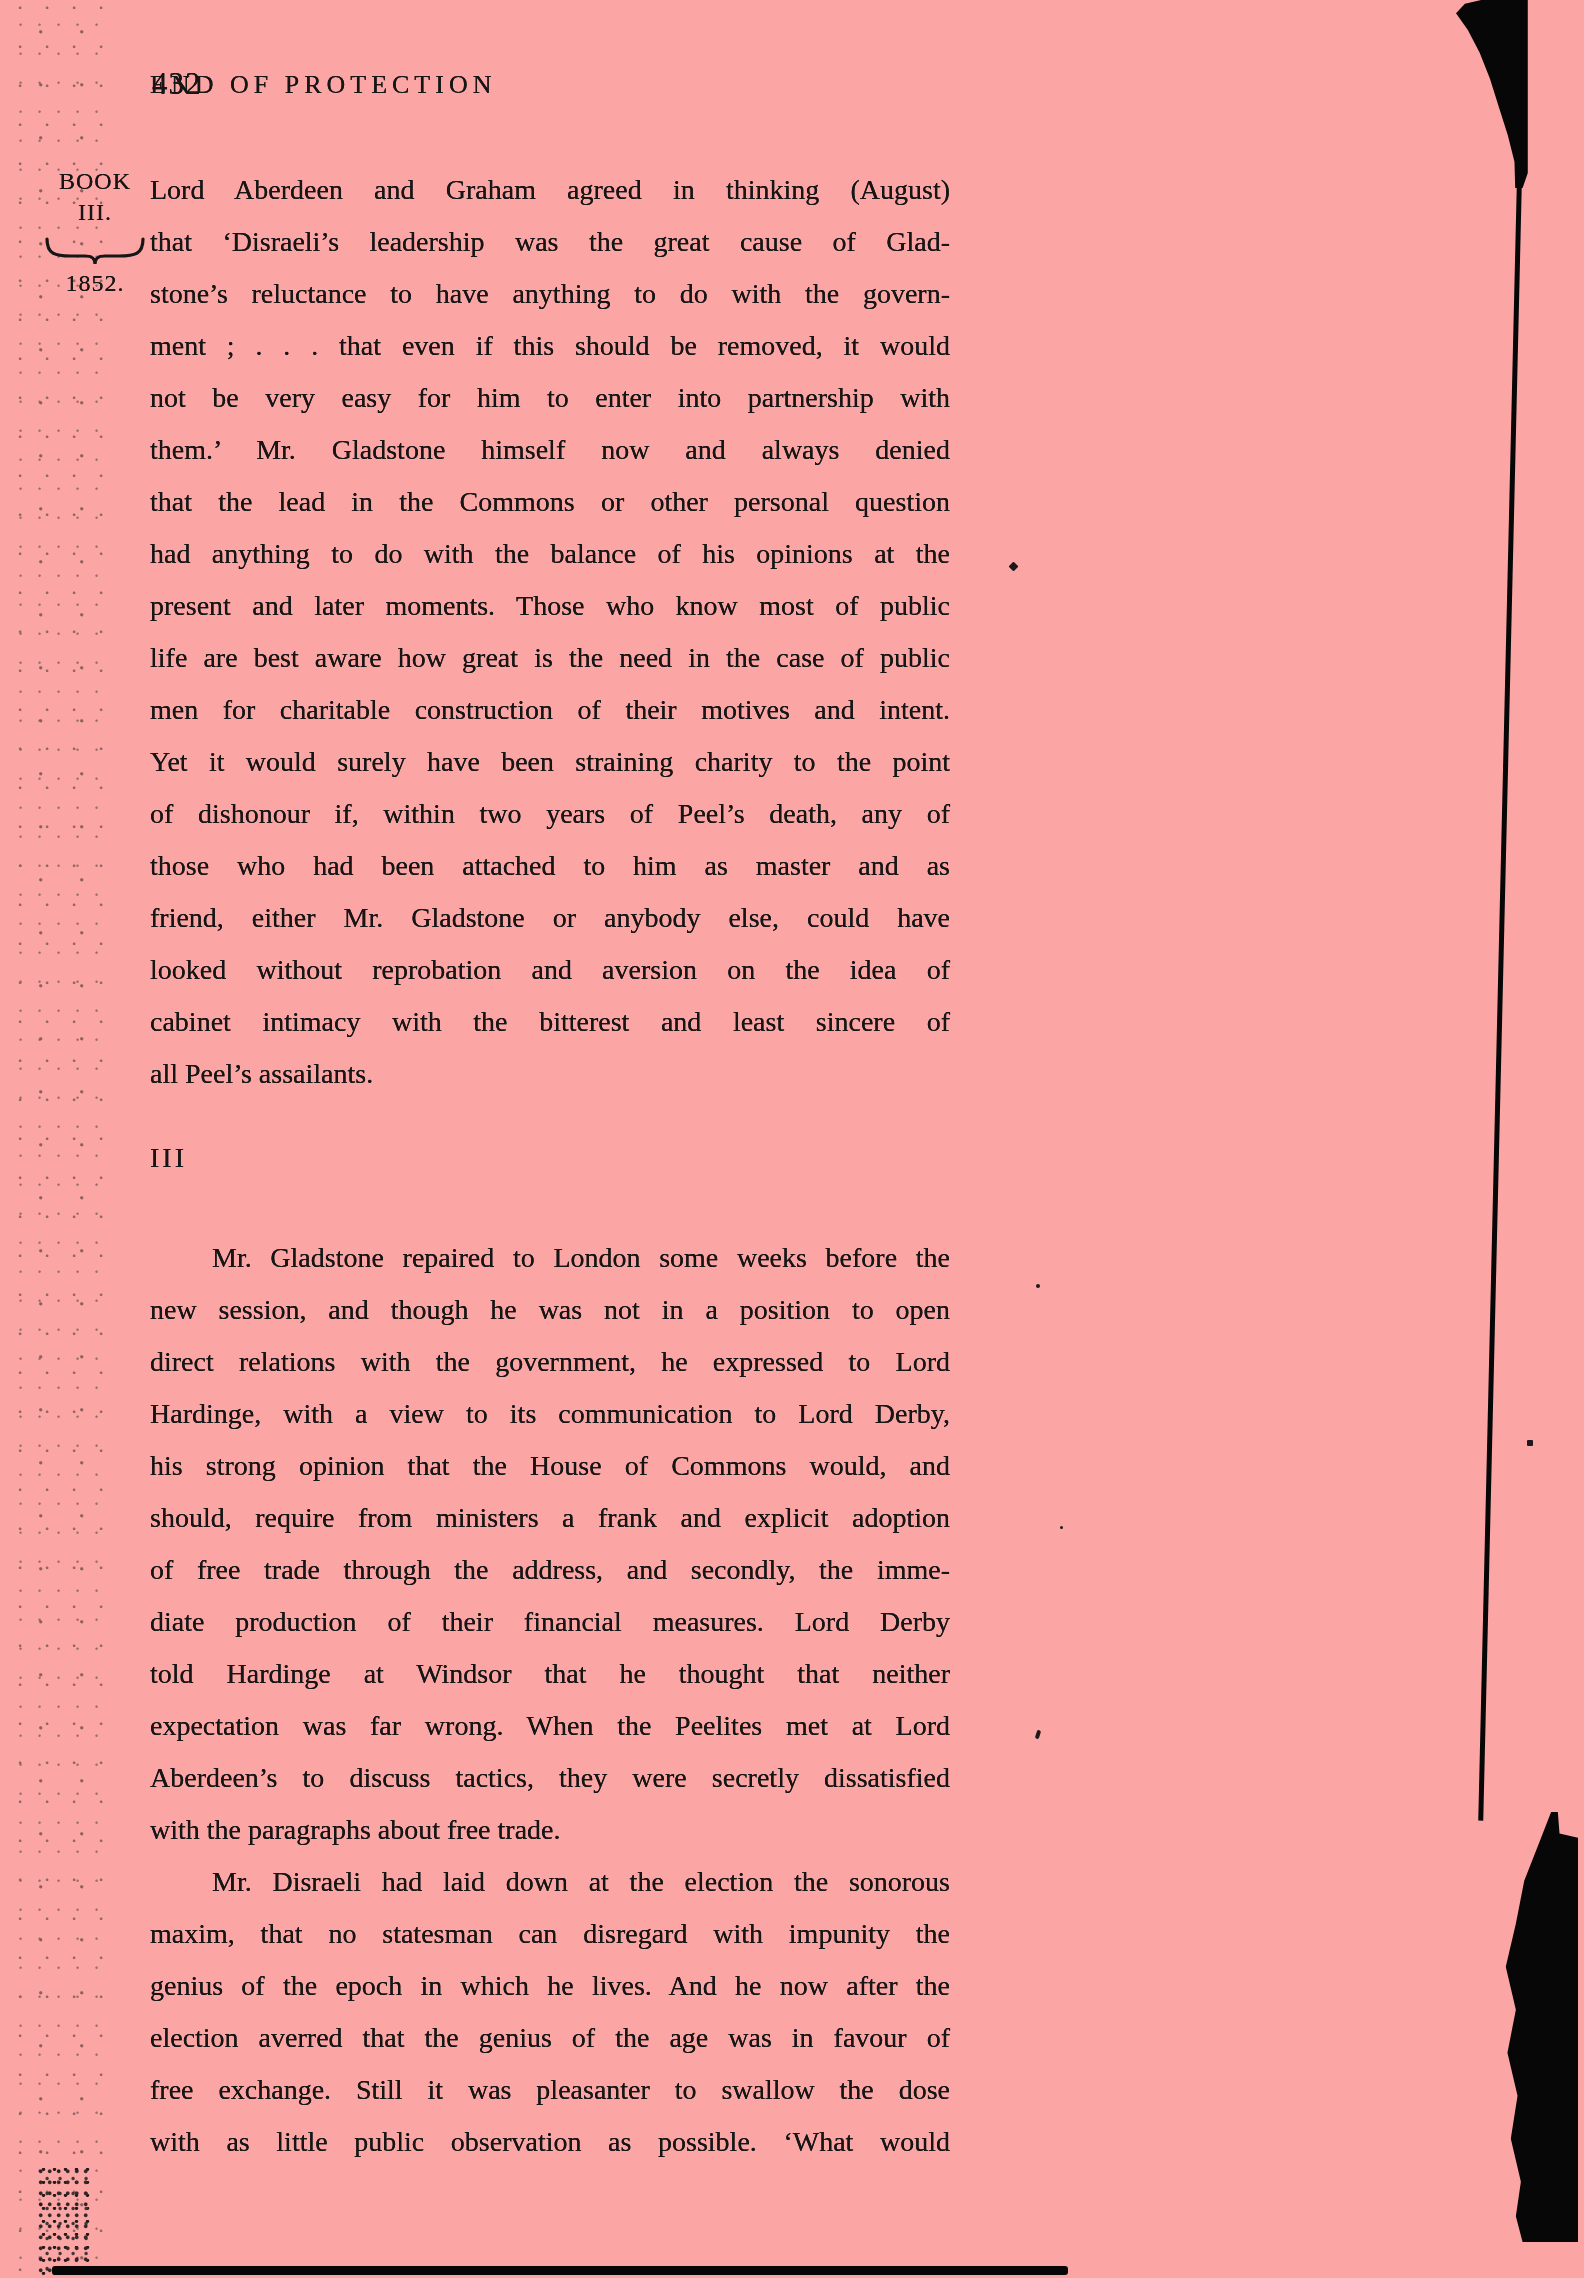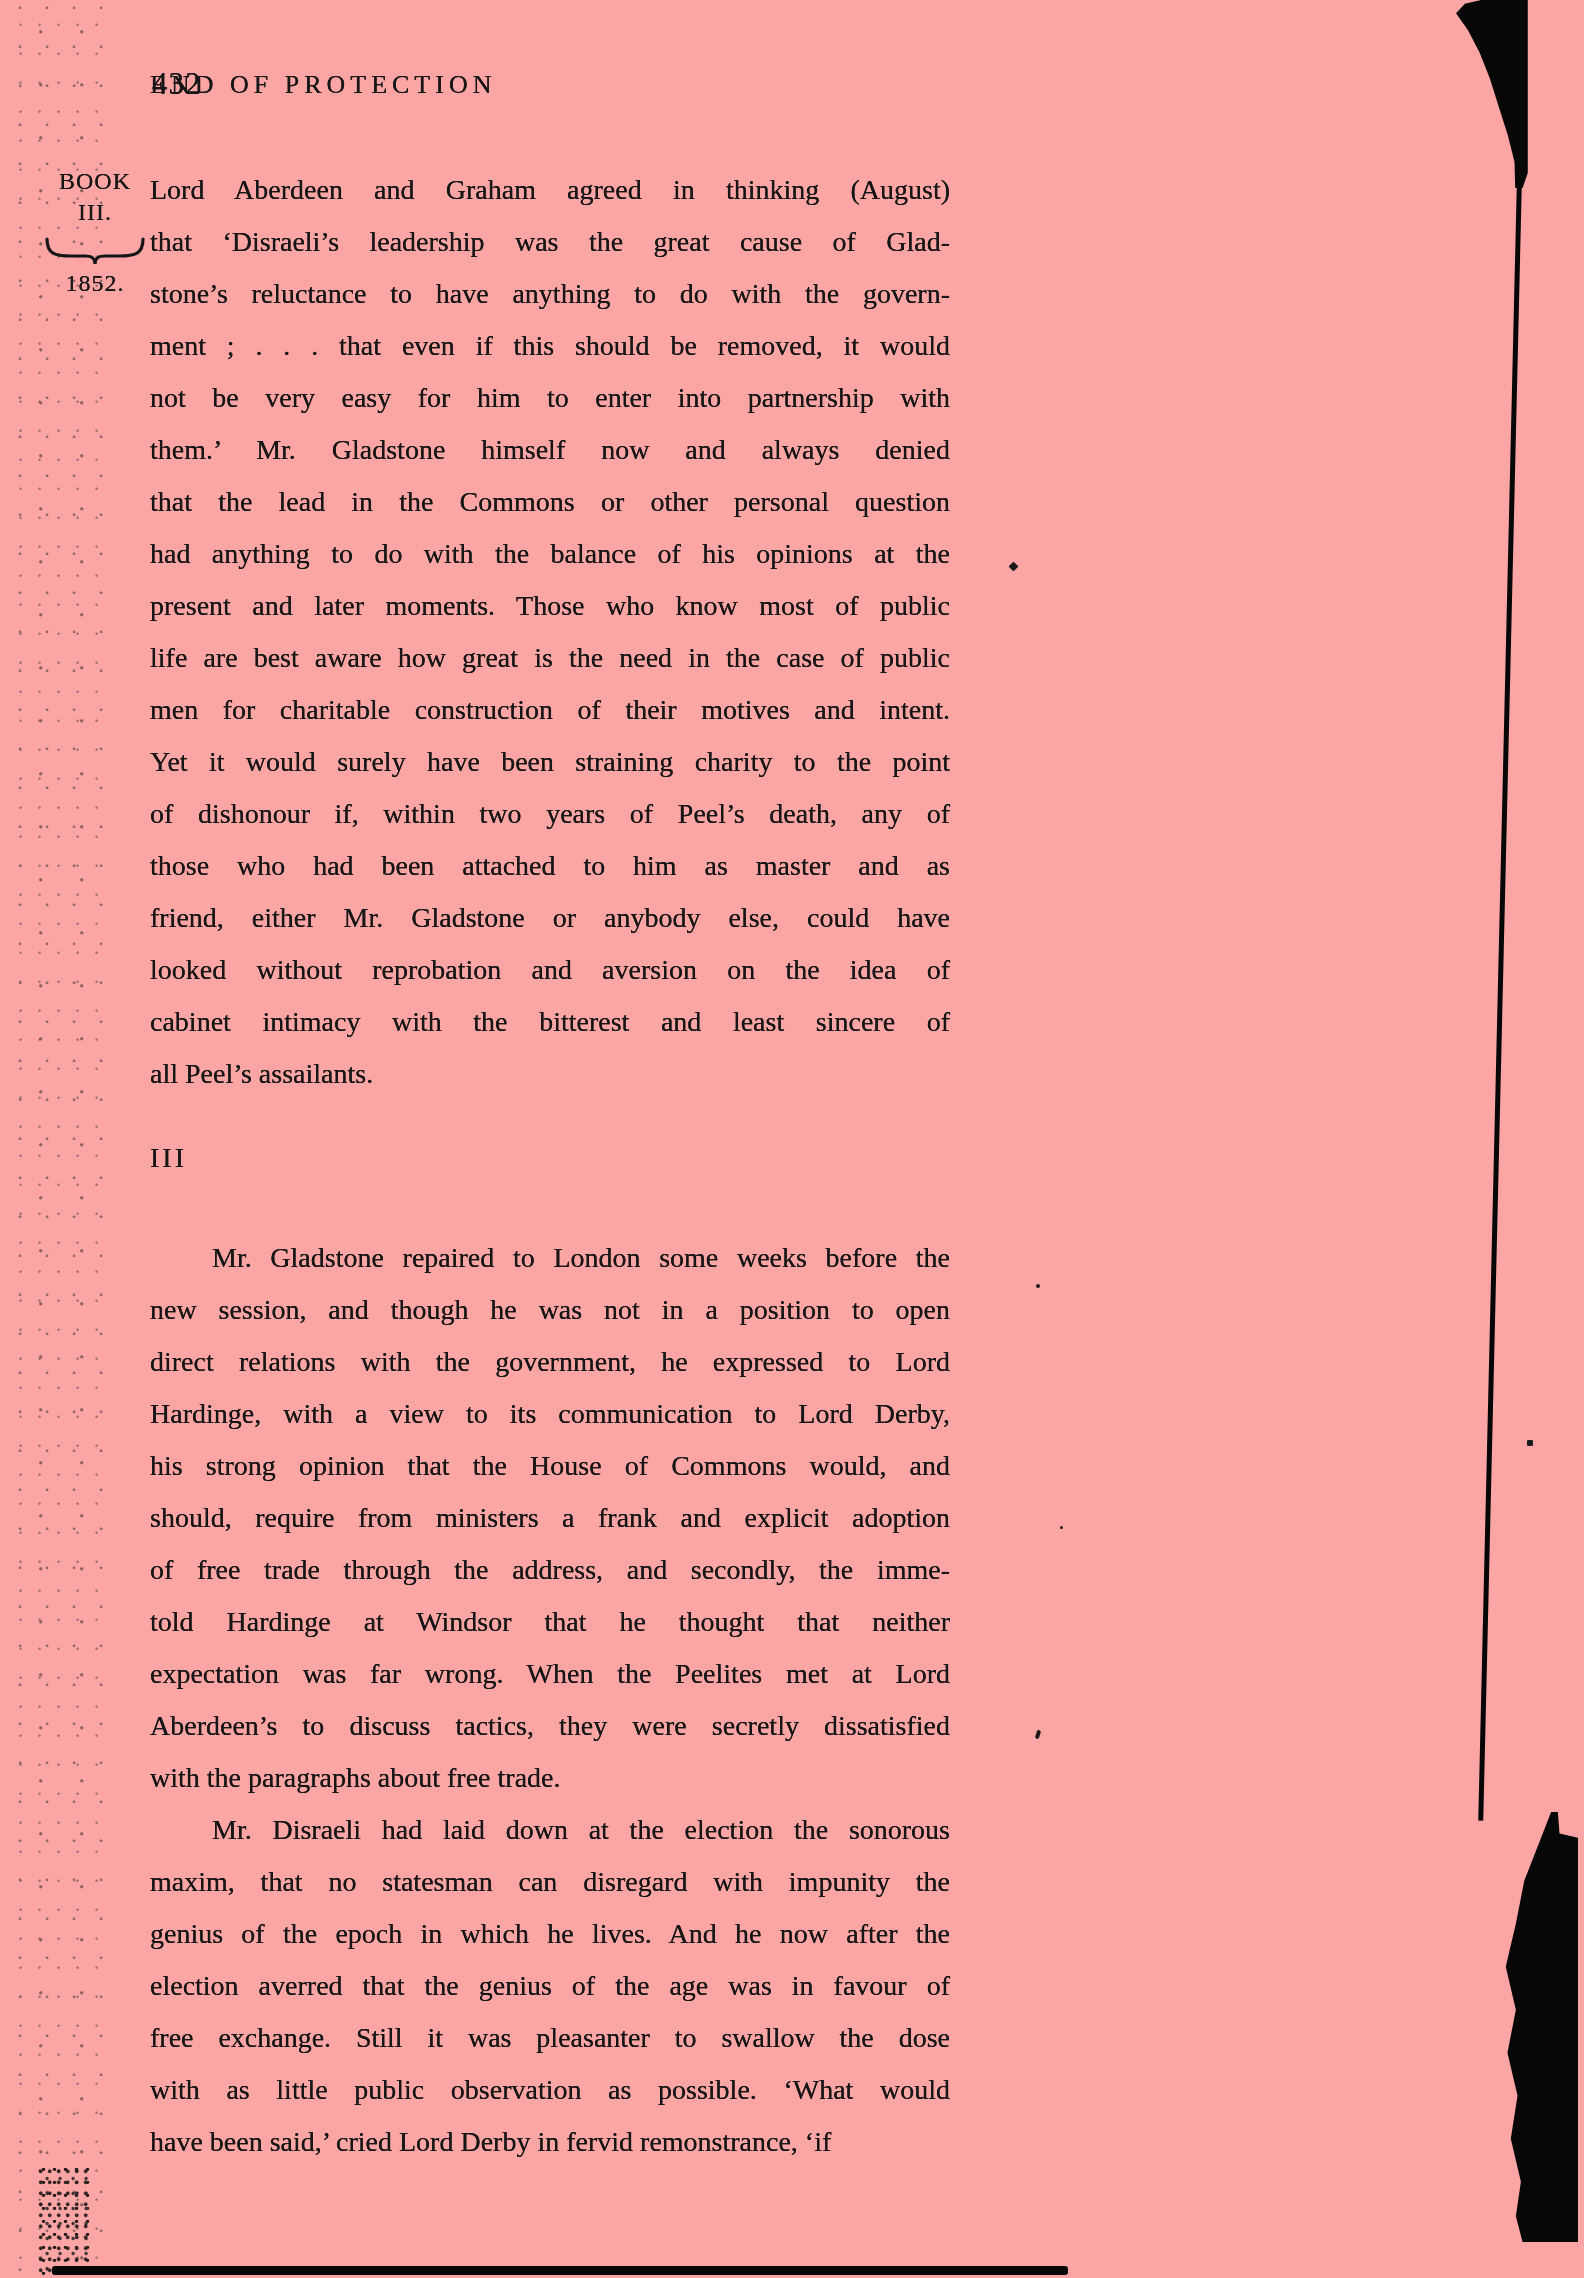--- a/index.html
+++ b/index.html
@@ -153,29 +153,29 @@
       </div>
     <div class="section-heading">III</div>
     <div class="paragraph">
         <div class="line indent">Mr. Gladstone repaired to London some weeks before the</div>
         <div class="line">new session, and though he was not in a position to open</div>
         <div class="line">direct relations with the government, he expressed to Lord</div>
         <div class="line">Hardinge, with a view to its communication to Lord Derby,</div>
         <div class="line">his strong opinion that the House of Commons would, and</div>
         <div class="line">should, require from ministers a frank and explicit adoption</div>
         <div class="line">of free trade through the address, and secondly, the imme-</div>
+        <div class="line">diate production of their financial measures. Lord Derby</div>
         <div class="line">told Hardinge at Windsor that he thought that neither</div>
         <div class="line">expectation was far wrong. When the Peelites met at Lord</div>
         <div class="line">Aberdeen’s to discuss tactics, they were secretly dissatisfied</div>
         <div class="line para-end">with the paragraphs about free trade.</div>
       </div>
     <div class="paragraph">
         <div class="line indent">Mr. Disraeli had laid down at the election the sonorous</div>
         <div class="line">maxim, that no statesman can disregard with impunity the</div>
         <div class="line">genius of the epoch in which he lives. And he now after the</div>
         <div class="line">election averred that the genius of the age was in favour of</div>
         <div class="line">free exchange. Still it was pleasanter to swallow the dose</div>
         <div class="line">with as little public observation as possible. ‘What would</div>
-        <div class="line para-end">have been said,’ cried Lord Derby in fervid remonstrance, ‘if</div>
       </div>
   </div>
 
 </div>
 
 </body></html>

